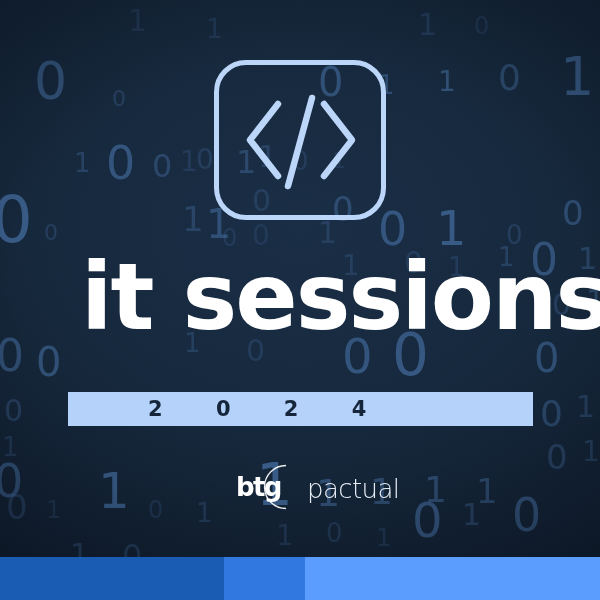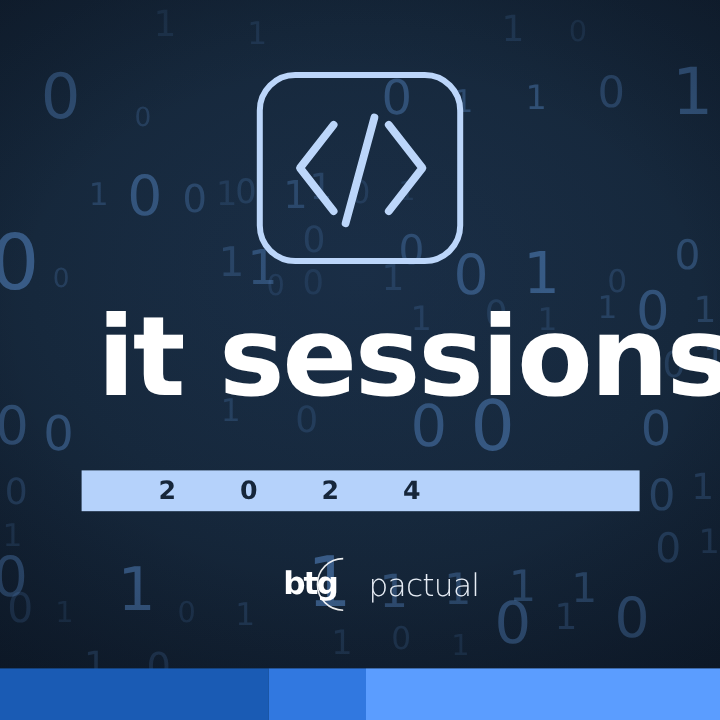--- a/index.html
+++ b/index.html
@@ -66,21 +66,21 @@
   
   .year-banner{
     position:absolute;
     left:68px; top:392px;
     width:465px; height:34px;
     background:#b5d2fb;
     display:flex;
     align-items:center;
   }
   .year-text{
-    margin-left:64px;
+    margin-left:80px;
     font-family:"DejaVu Sans", sans-serif;
     font-weight:700;
     font-size:21px;
     letter-spacing:23px;
     color:#16263a;
     white-space:pre;
   }
 
   
   .logo{

